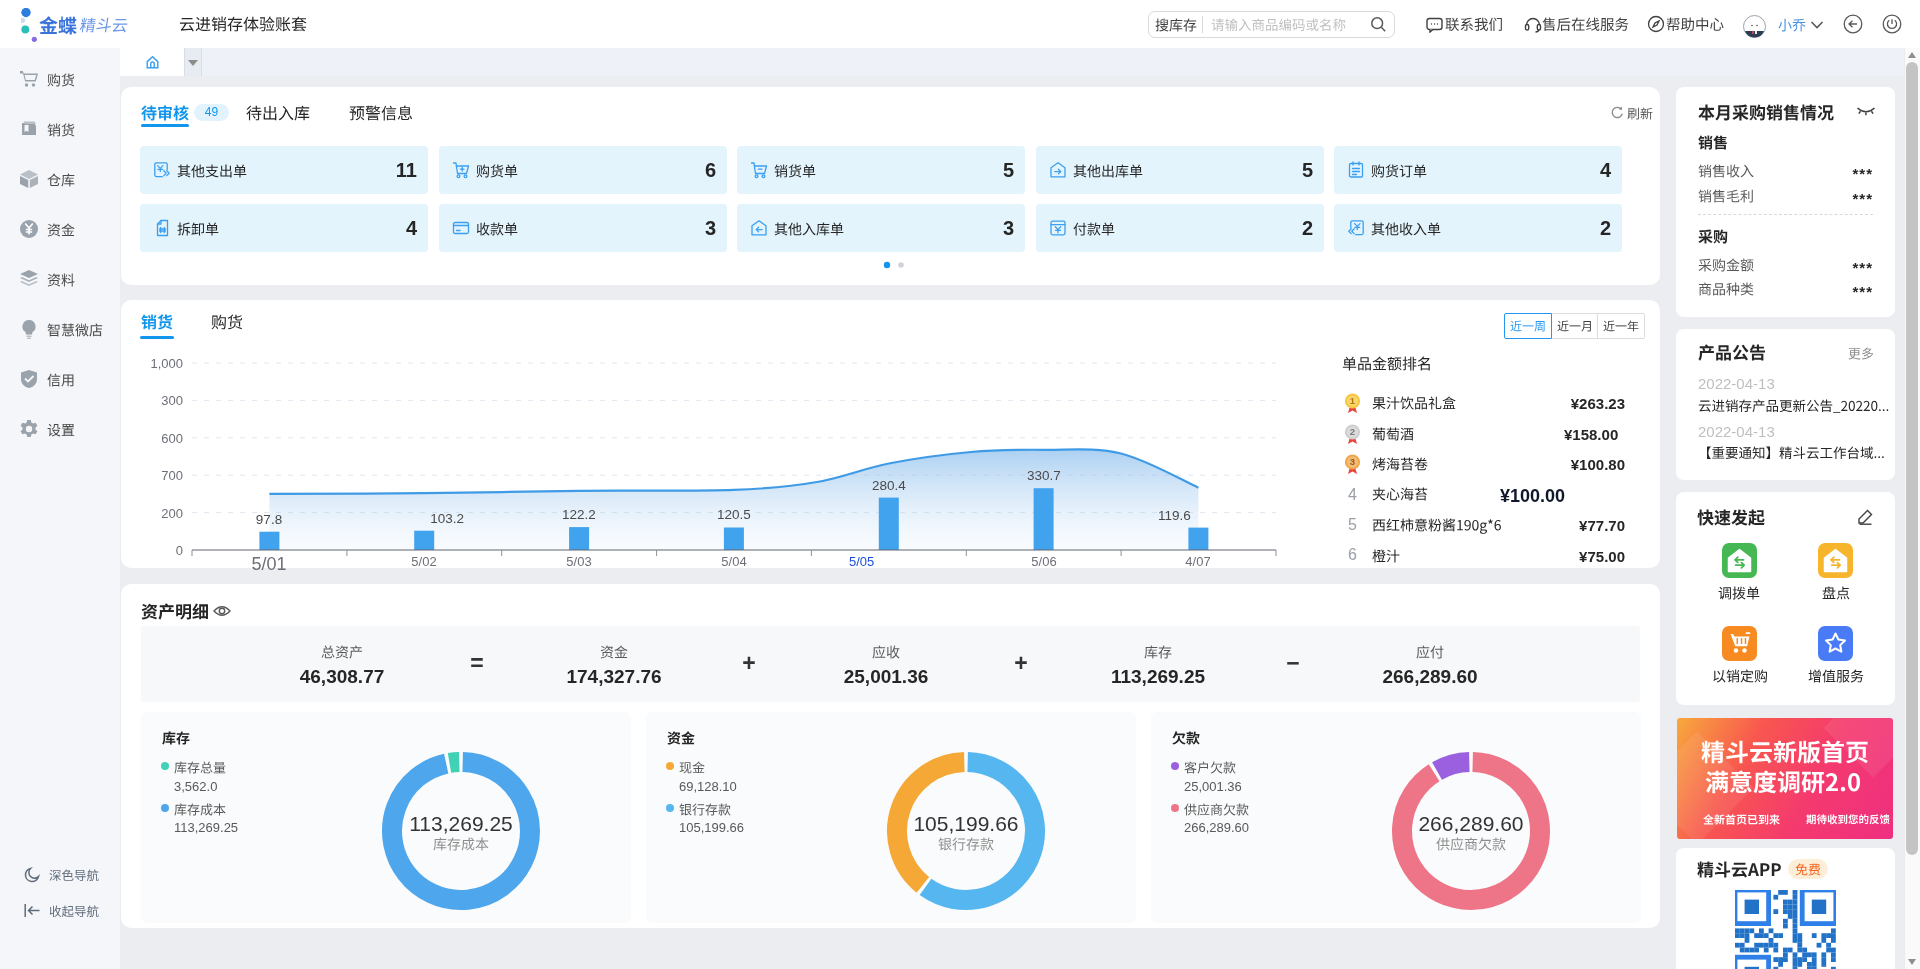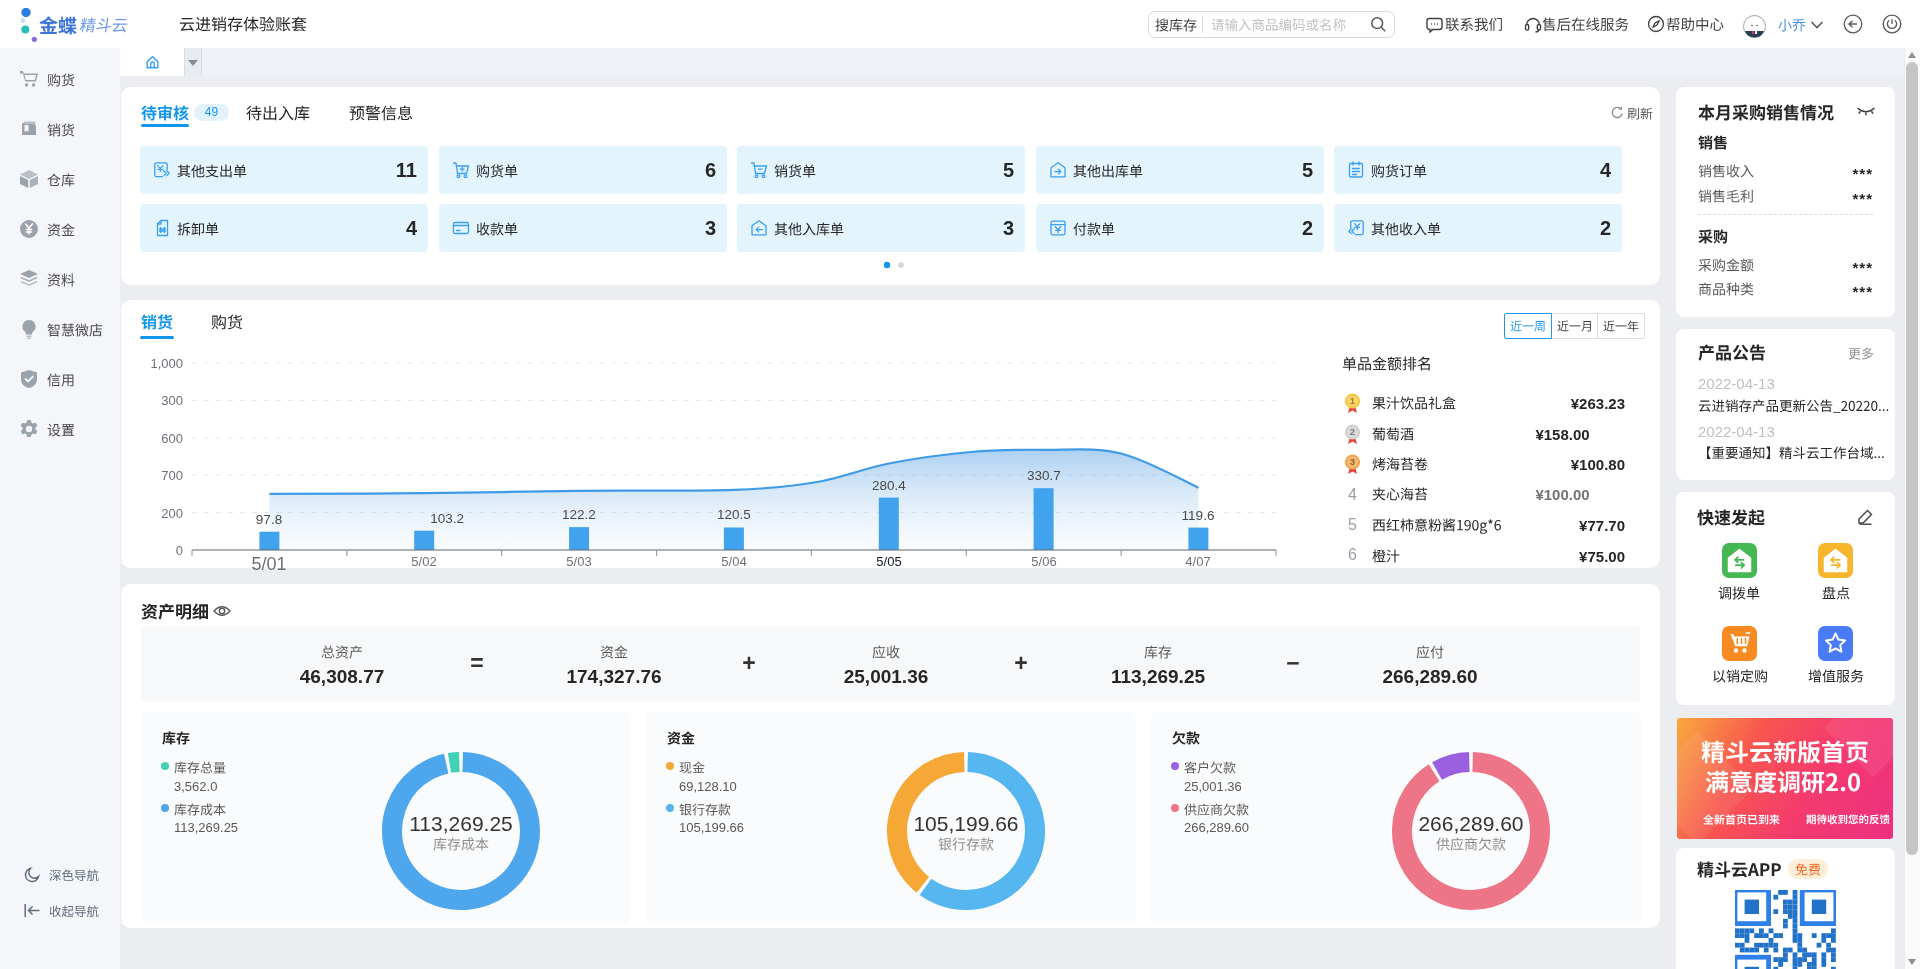--- a/index.html
+++ b/index.html
@@ -752,24 +752,24 @@
 <div class="abs" style="left:123px;top:543px;width:60px;text-align:right;font-size:13px;color:#6e7079">0</div>
 <div class="abs" style="left:229px;top:512px;width:80px;text-align:center;font-size:13.5px;color:#4a4a4a">97.8</div>
 <div class="abs" style="left:229px;top:554px;width:80px;text-align:center;font-size:18px;color:#6e7079">5/01</div>
 <div class="abs" style="left:384px;top:511px;width:80px;text-align:right;font-size:13.5px;color:#4a4a4a">103.2</div>
 <div class="abs" style="left:384px;top:554px;width:80px;text-align:center;font-size:13px;color:#6e7079">5/02</div>
 <div class="abs" style="left:539px;top:507px;width:80px;text-align:center;font-size:13.5px;color:#4a4a4a">122.2</div>
 <div class="abs" style="left:539px;top:554px;width:80px;text-align:center;font-size:13px;color:#6e7079">5/03</div>
 <div class="abs" style="left:694px;top:507px;width:80px;text-align:center;font-size:13.5px;color:#4a4a4a">120.5</div>
 <div class="abs" style="left:694px;top:554px;width:80px;text-align:center;font-size:13px;color:#6e7079">5/04</div>
 <div class="abs" style="left:849px;top:478px;width:80px;text-align:center;font-size:13.5px;color:#4a4a4a">280.4</div>
-<div class="abs" style="left:849px;top:554px;width:80px;text-align:center;font-size:13px;color:#0f172a">5/05</div>
+<div class="abs" style="left:849px;top:554px;width:80px;font-size:13px;color:#1d4ed8">5/05</div>
 <div class="abs" style="left:1004px;top:468px;width:80px;text-align:center;font-size:13.5px;color:#4a4a4a">330.7</div>
 <div class="abs" style="left:1004px;top:554px;width:80px;text-align:center;font-size:13px;color:#6e7079">5/06</div>
-<div class="abs" style="left:1158px;top:508px;width:80px;text-align:center;font-size:13.5px;color:#4a4a4a">119.6</div>
+<div class="abs" style="left:1158px;top:508px;width:80px;font-size:13.5px;color:#4a4a4a">119.6</div>
 <div class="abs" style="left:1158px;top:554px;width:80px;text-align:center;font-size:13px;color:#6e7079">4/07</div>
 
 
 <div class="row" style="left:1342px;top:355px;height:16px;color:#262626">
     <svg class="t" style="width:90.0px;height:15.0px" viewBox="0 -880 6000 1000">
       <use href="#g73" x="0"></use>
       <use href="#g18" x="1000"></use>
       <use href="#g44" x="2000"></use>
       <use href="#g86" x="3000"></use>
       <use href="#g87" x="4000"></use>
@@ -799,21 +799,21 @@
     <circle cx="9.5" cy="8" r="5.6" fill="#fff" fill-opacity="0.25"></circle>
     <text x="9.5" y="11.2" text-anchor="middle" font-size="9.5" font-weight="bold" fill="#7a7a7a" font-family="Liberation Sans">2</text>
   </svg>
 <div class="row" style="left:1372px;top:426px;height:16px;color:#262626">
     <svg class="t" style="width:42.0px;height:14.0px" viewBox="0 -880 3000 1000">
       <use href="#g93" x="0"></use>
       <use href="#g94" x="1000"></use>
       <use href="#g95" x="2000"></use>
     </svg>
   </div>
-<div class="abs" style="left:1500px;top:426px;width:125px;text-align:center;font-size:15px;font-weight:bold;color:#262626">¥158.00</div>
+<div class="abs" style="left:1564px;top:426px;width:125px;text-align:left;font-size:15px;font-weight:bold;color:#262626">¥158.00</div>
 <svg class="abs" style="left:1343px;top:454px" width="19" height="21" viewBox="0 0 19 21">
     <path d="M7 13 L5 20 L9.5 17.5 L14 20 L12 13 Z" fill="#e8453c"></path>
     <circle cx="9.5" cy="8" r="7.6" fill="#f0a64a"></circle>
     <circle cx="9.5" cy="8" r="5.6" fill="#fff" fill-opacity="0.25"></circle>
     <text x="9.5" y="11.2" text-anchor="middle" font-size="9.5" font-weight="bold" fill="#9a5f14" font-family="Liberation Sans">3</text>
   </svg>
 <div class="row" style="left:1372px;top:456px;height:16px;color:#262626">
     <svg class="t" style="width:56.0px;height:14.0px" viewBox="0 -880 4000 1000">
       <use href="#g96" x="0"></use>
       <use href="#g97" x="1000"></use>
@@ -824,21 +824,21 @@
 <div class="abs" style="left:1500px;top:456px;width:125px;text-align:right;font-size:15px;font-weight:bold;color:#262626">¥100.80</div>
 <div class="abs" style="left:1343px;top:486px;width:19px;text-align:center;font-size:16px;color:#9aa0a6">4</div>
 <div class="row" style="left:1372px;top:486px;height:16px;color:#262626">
     <svg class="t" style="width:56.0px;height:14.0px" viewBox="0 -880 4000 1000">
       <use href="#g100" x="0"></use>
       <use href="#g37" x="1000"></use>
       <use href="#g97" x="2000"></use>
       <use href="#g98" x="3000"></use>
     </svg>
   </div>
-<div class="abs" style="left:1500px;top:486px;width:125px;text-align:center;font-size:15px;font-weight:bold;color:#737373">¥100.00</div>
+<div class="abs" style="left:1500px;top:486px;width:125px;text-align:left;font-size:18px;font-weight:bold;color:#0f172a">¥100.00</div>
 <div class="abs" style="left:1343px;top:516px;width:19px;text-align:center;font-size:16px;color:#9aa0a6">5</div>
 <div class="row" style="left:1372px;top:517px;height:16px;color:#262626">
     <svg class="t" style="width:129.5px;height:14.0px" viewBox="0 -880 9251 1000">
       <use href="#g101" x="0"></use>
       <use href="#g102" x="1000"></use>
       <use href="#g103" x="2000"></use>
       <use href="#g104" x="3000"></use>
       <use href="#g105" x="4000"></use>
       <use href="#g106" x="5000"></use>
       <use href="#g107" x="6000"></use>

